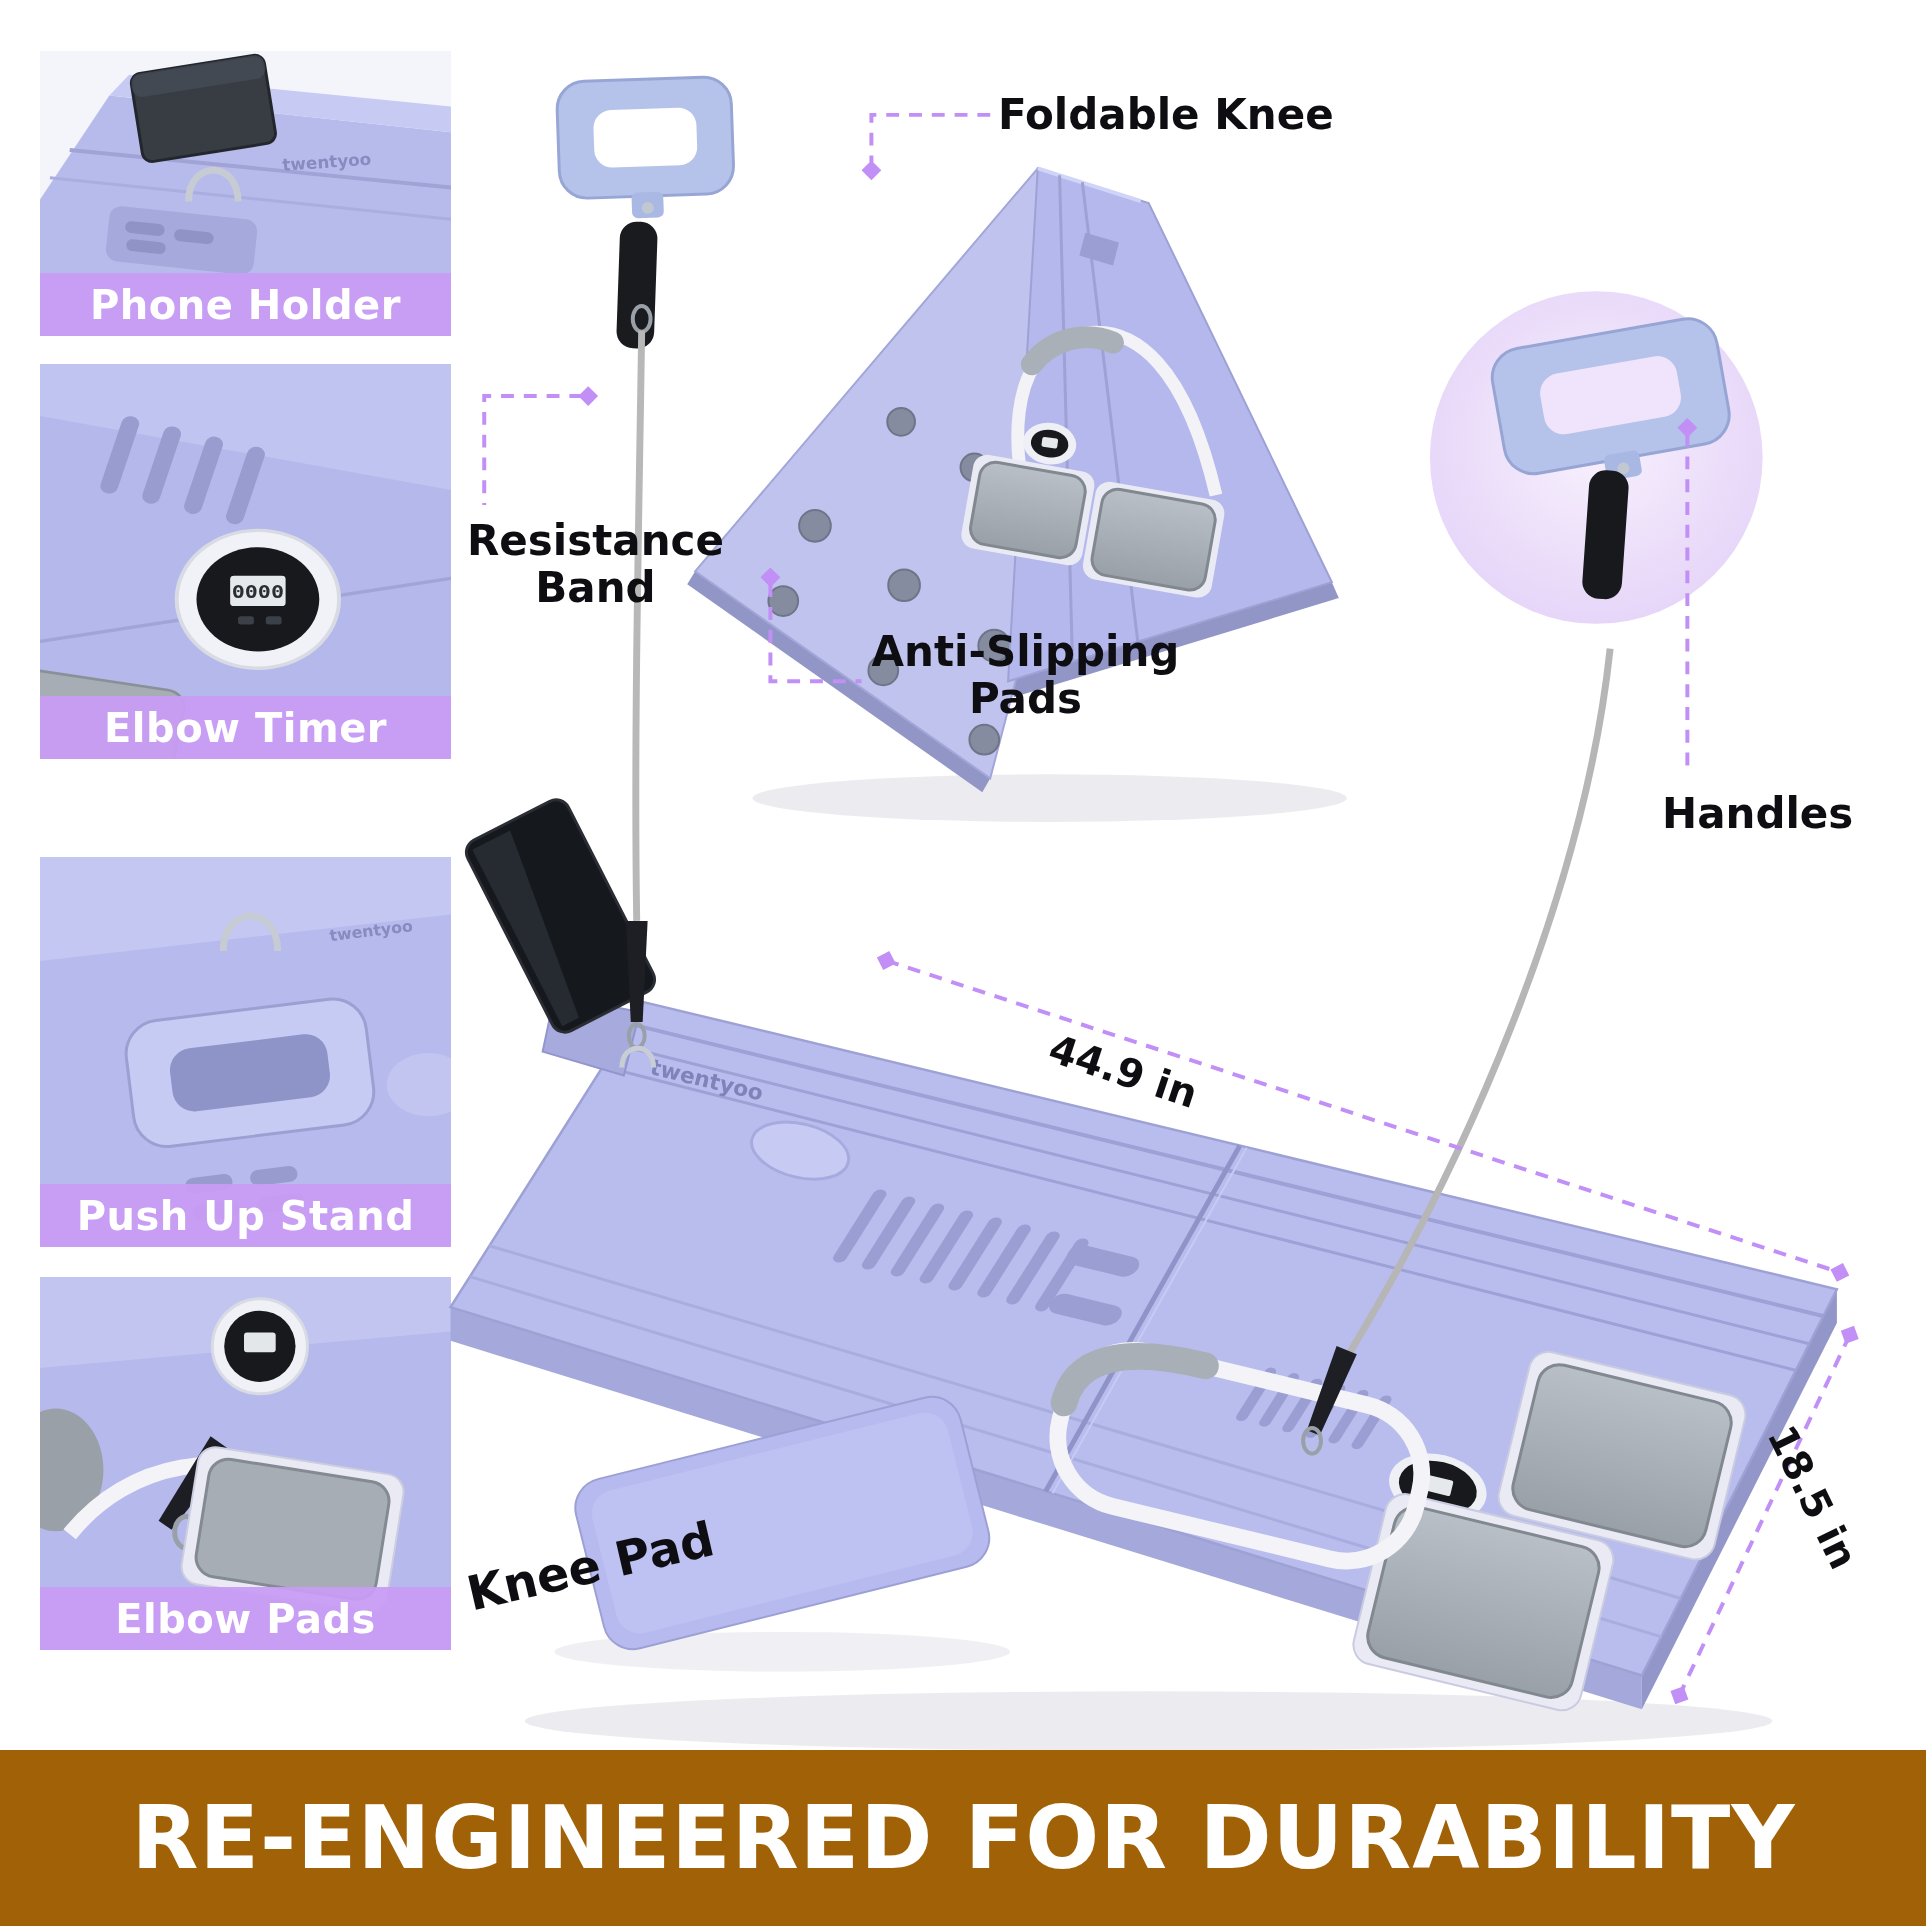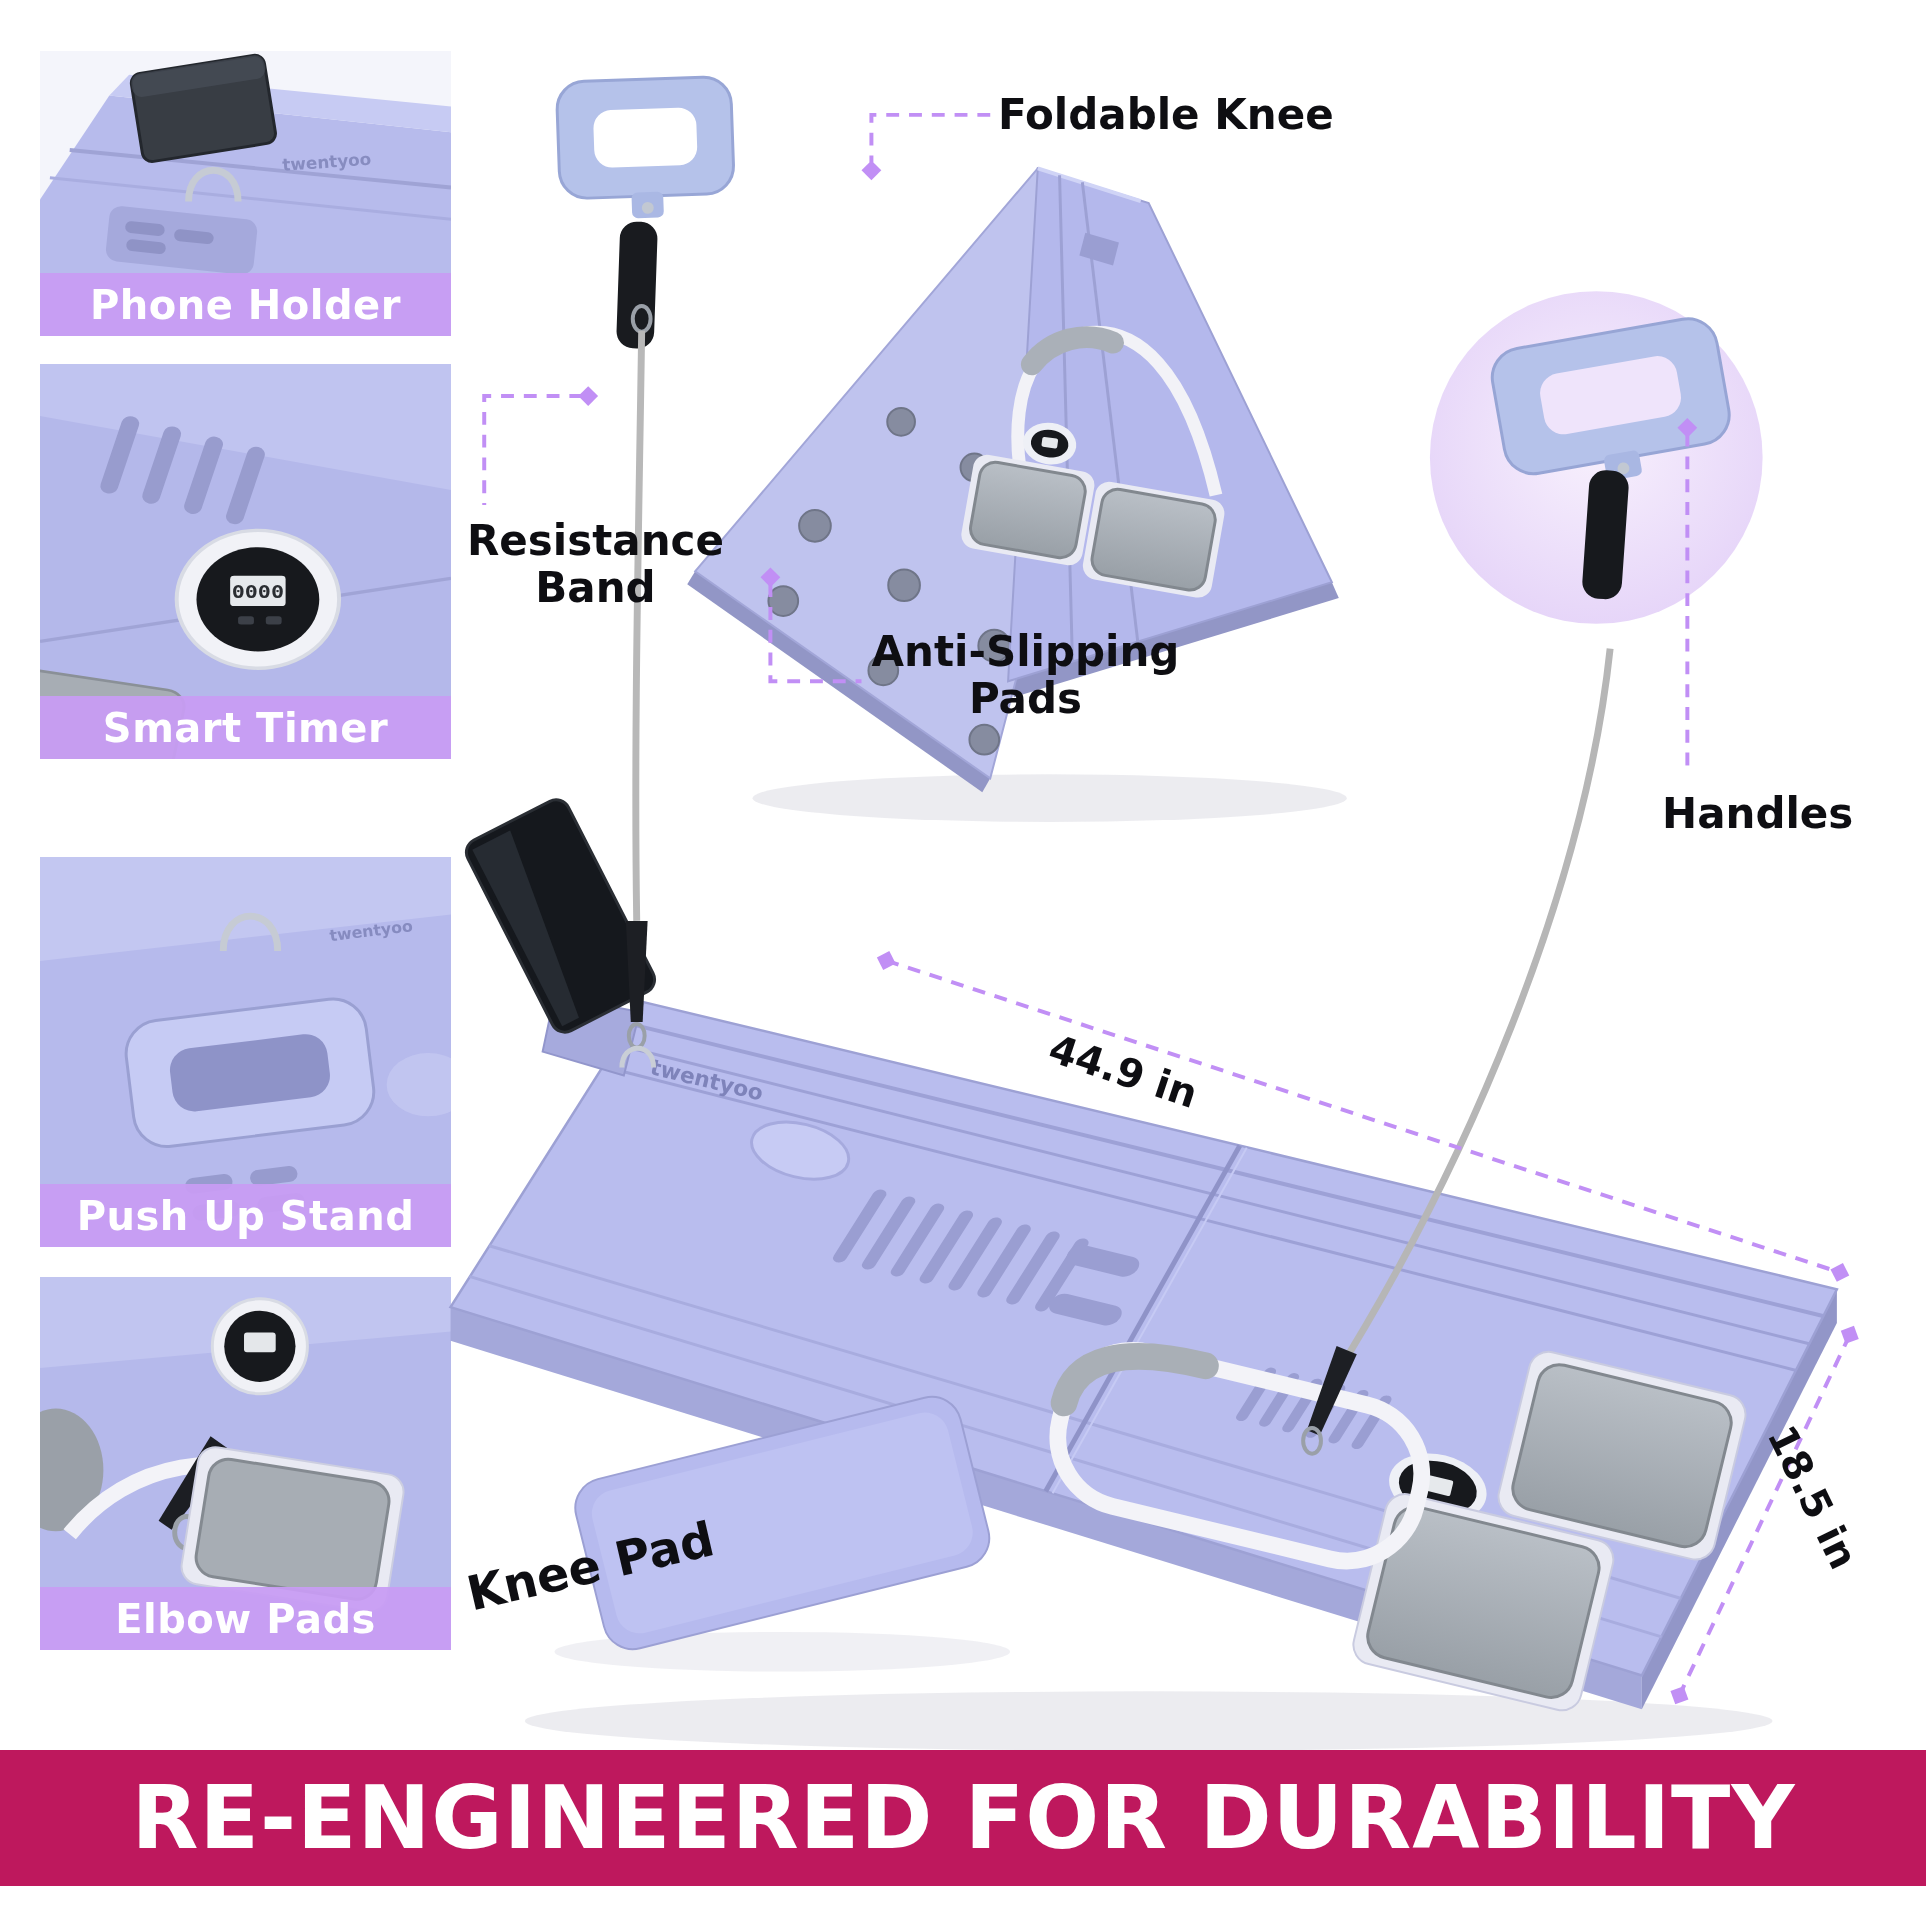--- a/index.html
+++ b/index.html
@@ -20,21 +20,21 @@
 
   .scene{position:absolute;inset:0;width:1927px;height:1927px}
 
   .callout{position:absolute;color:#0e0e12;font-weight:700;font-size:42px;line-height:1.12}
   .callout.center{text-align:center}
   #co-foldable{left:998px;top:91px}
   #co-resistance{left:447px;top:517px;width:297px}
   #co-antislip{left:869px;top:628px;width:313px}
   #co-handles{left:1662px;top:790px}
 
-  .footer{position:absolute;left:0;right:0;top:1750px;height:136px;background:#be185d;
+  .footer{position:absolute;left:0;right:0;top:1750px;height:176px;background:#a16207;
     display:flex;align-items:center;justify-content:center}
   .footer span{color:#fff;font-size:87px;font-weight:800;letter-spacing:1px;white-space:nowrap}
 </style>
 </head>
 <body>
 
 <div class="stage">
 
   <div class="tile" id="tile-phone">
     <svg viewBox="0 0 415 288" preserveAspectRatio="none">
@@ -78,21 +78,21 @@
         <rect x="192" y="252" width="56" height="36" rx="4" fill="#e6e9ec"></rect>
         <text x="220" y="278" font-size="22" font-family="DejaVu Sans Mono, monospace" font-weight="bold" fill="#2a2d31" text-anchor="middle">0000</text>
         <rect x="200" y="300" width="16" height="10" rx="3" fill="#3c4048"></rect>
         <rect x="228" y="300" width="16" height="10" rx="3" fill="#3c4048"></rect>
       </g>
       <g transform="translate(45,432) rotate(10)">
         <rect x="-95" y="-58" width="190" height="116" rx="20" fill="#a7adb4" stroke="#8a9097" stroke-width="3"></rect>
       </g>
     </svg>
     <div class="tile-band">
-      <span>Smart Timer</span>
+      <span>Elbow Timer</span>
     </div>
   </div>
 
   <div class="tile" id="tile-pushup">
     <svg viewBox="0 0 415 394" preserveAspectRatio="none">
       <rect width="415" height="394" fill="#b6baec"></rect>
       <polygon points="0,0 415,0 415,58 0,105" fill="#c3c7f1"></polygon>
       <path d="M185,95 C185,48 240,48 240,95" stroke="#c6cbd4" stroke-width="7" fill="none"></path>
       <text transform="translate(335,80) rotate(-7)" font-size="16" font-weight="bold" fill="#868bc0" text-anchor="middle">twentyoo</text>
       <g transform="translate(212,218) rotate(-7)">

